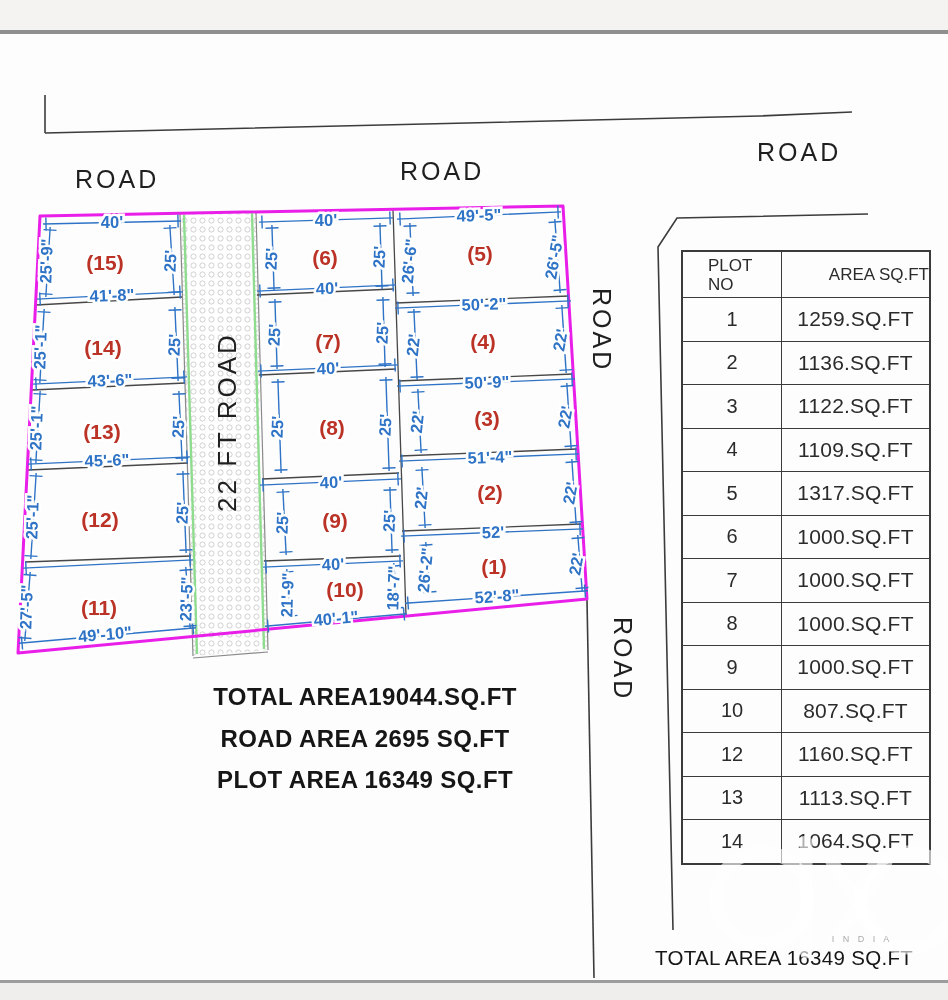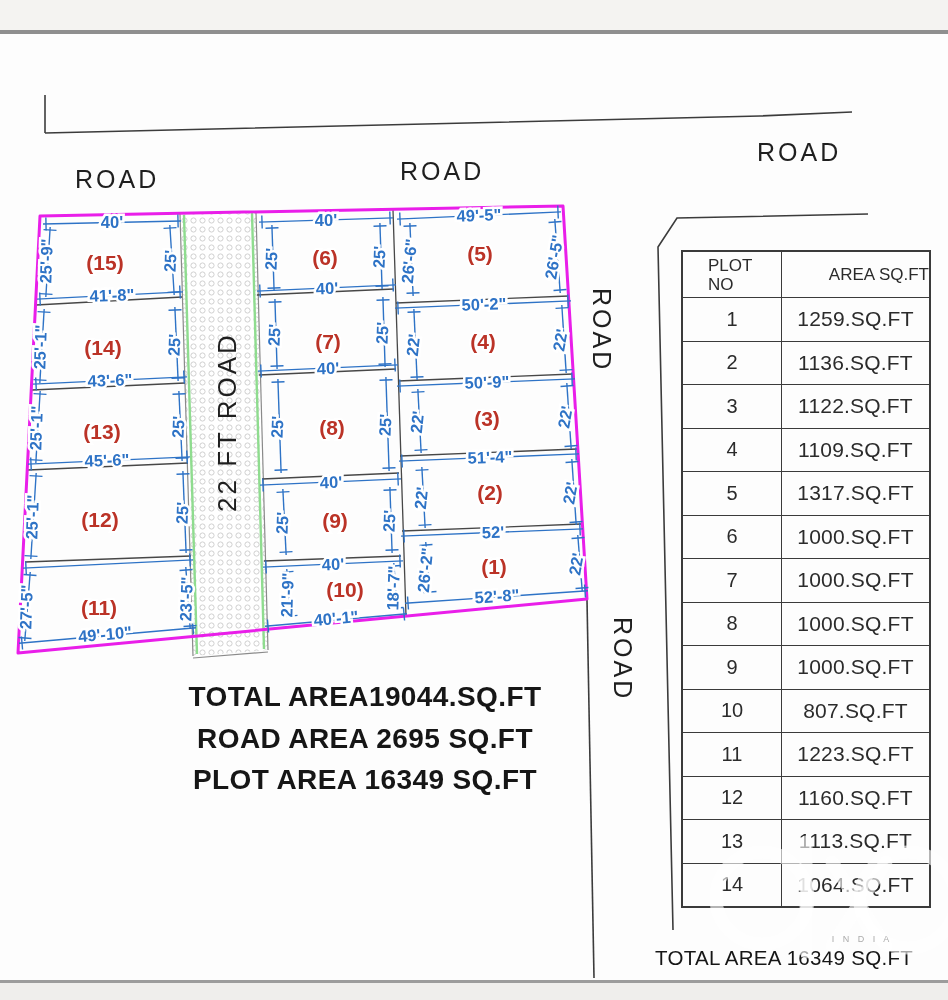--- a/index.html
+++ b/index.html
@@ -29,21 +29,21 @@
   #plot-table{border:2.2px solid #3b3b3b;}
   #plot-table th{height:45px;font-weight:normal;font-size:17px;text-align:left;vertical-align:middle;}
   #plot-table th.c1{width:73px;padding-left:25px;line-height:19px;}
   #plot-table th.c2{padding-left:18px;text-align:right;}
   #plot-table td{height:42.5px;text-align:center;vertical-align:middle;}
   #plot-table td.no{font-size:20px;}
   #plot-table td.area{font-size:21px;letter-spacing:0.2px;}
   #table-total{position:absolute;left:655px;top:946px;width:285px;font-size:20.5px;color:#161616;
                letter-spacing:0.3px;white-space:nowrap;}
   #summary{position:absolute;left:150px;top:676px;width:430px;text-align:center;color:#161616;
-           font-size:28px;font-weight:600;line-height:41.5px;letter-spacing:0.4px;white-space:nowrap;}
+           font-size:24px;font-weight:600;line-height:41.5px;letter-spacing:0.4px;white-space:nowrap;}
   #watermark{position:absolute;left:0;top:0;pointer-events:none;}
 </style>
 </head>
 <body>
 <div id="page">
 
   <div class="top-bar"></div>
 
   <svg id="plan-svg" width="948" height="1000" viewBox="0 0 948 1000">
     <defs>
@@ -441,24 +441,20 @@
         </tr>
         <tr>
           <td class="no">9</td>
           <td class="area">1000.SQ.FT</td>
         </tr>
         <tr>
           <td class="no">10</td>
           <td class="area">807.SQ.FT</td>
         </tr>
         <tr>
-          <td class="no">11</td>
-          <td class="area">1223.SQ.FT</td>
-        </tr>
-        <tr>
           <td class="no">12</td>
           <td class="area">1160.SQ.FT</td>
         </tr>
         <tr>
           <td class="no">13</td>
           <td class="area">1113.SQ.FT</td>
         </tr>
         <tr>
           <td class="no">14</td>
           <td class="area">1064.SQ.FT</td>

